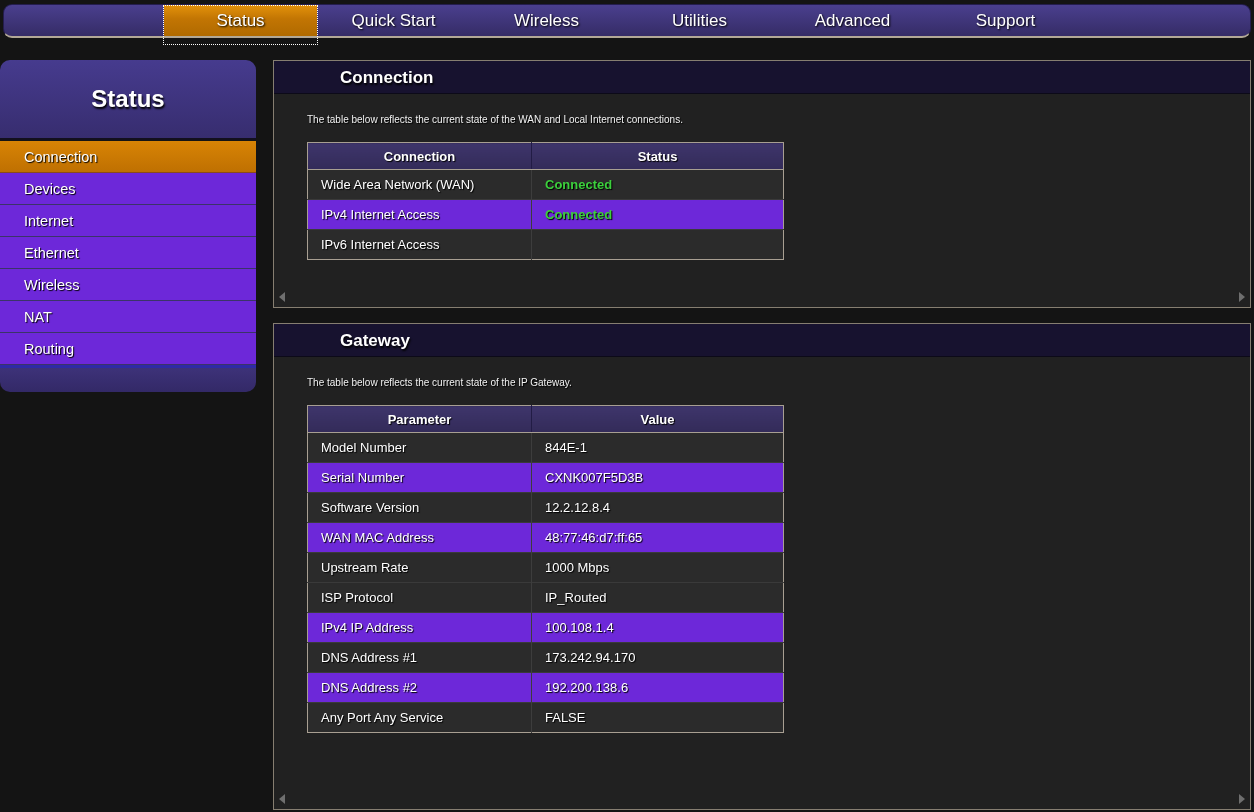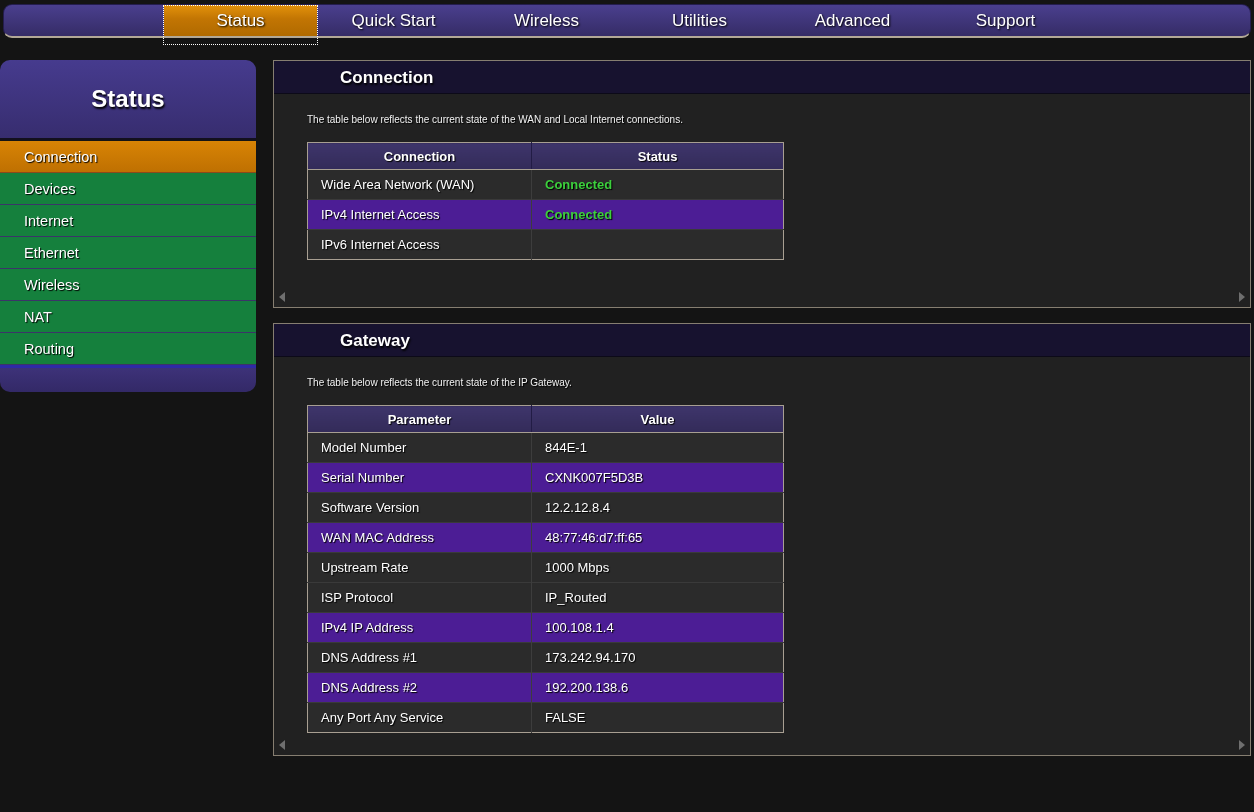--- a/index.html
+++ b/index.html
@@ -50,21 +50,21 @@
     border-bottom:2px solid #13101f;
     display:flex; align-items:center; justify-content:center;
     font-size:24px; font-weight:bold;
     text-shadow:1px 2px 2px #000;
   }
   .sidebar-menu { margin-top:1px; }
   .sidebar-item {
     height:32px; line-height:32px;
     padding-left:24px;
     font-size:14.5px;
-    background:#15803d;
+    background:#6d28d9;
     border-bottom:1px solid #3b3468;
     text-shadow:1px 1px 1px #000;
     cursor:pointer;
   }
   .sidebar-item.active {
     background:linear-gradient(#d88405, #bf7001);
     border-bottom:1px solid #8a4a1c;
   }
   .sidebar-footer {
     height:27px;
@@ -73,21 +73,21 @@
     border-radius:0 0 10px 10px;
   }
 
   
   .panel {
     position:absolute; left:273px; width:978px;
     background:#212121;
     border:1px solid #867e71;
   }
   .panel-connection { top:60px; height:248px; }
-  .panel-gateway { top:323px; height:433px; }
+  .panel-gateway { top:323px; height:487px; }
   .panel-titlebar {
     height:33px; line-height:33px;
     background:#17122f;
     border-bottom:1px solid #0c0a18;
     padding-left:66px;
     font-size:17px; font-weight:bold;
     text-shadow:1px 2px 2px #000;
   }
   .panel-desc {
     margin:20px 0 0 33px;
@@ -118,21 +118,21 @@
   table.data-table td {
     height:30px;
     padding-left:13px;
     font-size:13px;
     border:none;
     border-right:1px solid #3d3d3d;
     text-shadow:1px 1px 1px #000;
   }
   table.data-table td:last-child { border-right:none; }
   table.data-table tr.odd td  { background:#2b2b2b; }
-  table.data-table tr.even td { background:#4c1d95; }
+  table.data-table tr.even td { background:#6d28d9; }
   table.data-table tbody tr + tr td { border-top:1px solid #3a3a3a; }
   .green-values td.value-cell.filled { color:#3ccf3c; font-weight:bold; }
 
   
   .hscroll {
     position:absolute; left:2px; right:2px; bottom:2px; height:16px;
     display:flex; align-items:center; justify-content:space-between;
   }
   .scroll-arrow { width:8px; height:10px; cursor:pointer; }
   .scroll-arrow.left {

